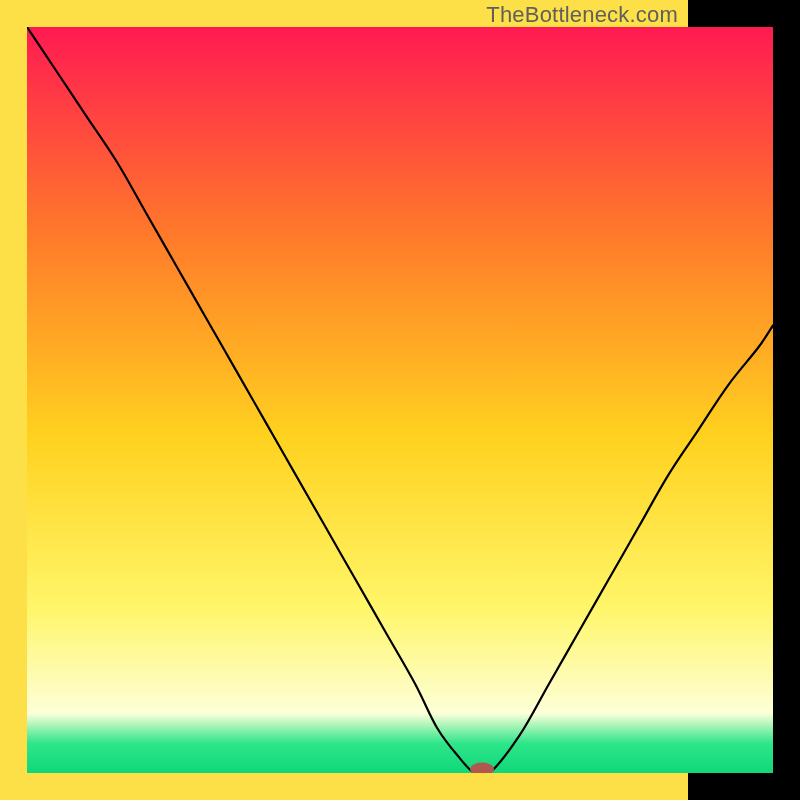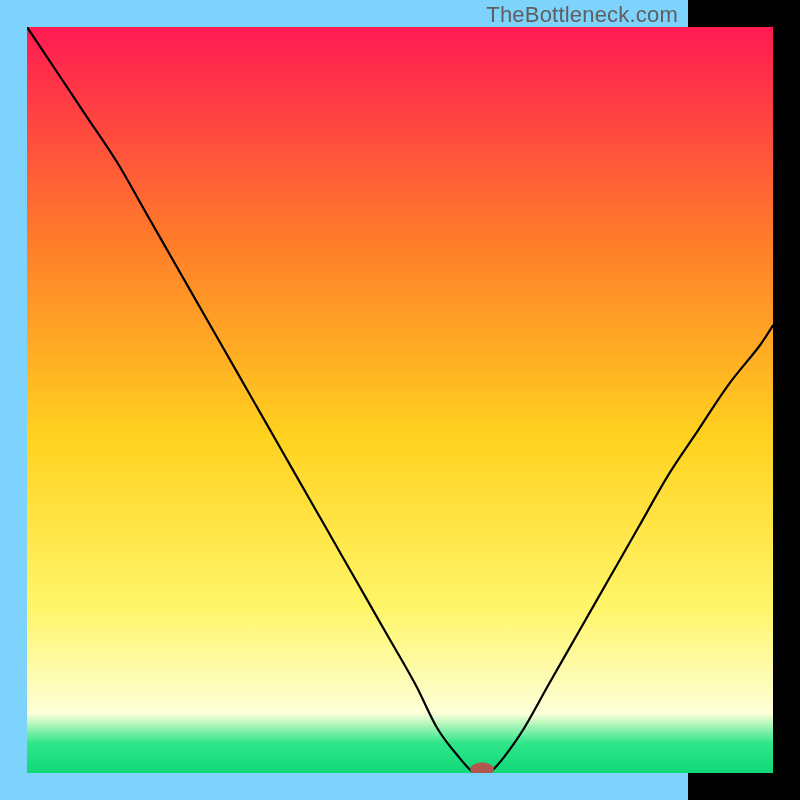--- a/index.html
+++ b/index.html
@@ -8,21 +8,21 @@
     width: 800px;
     height: 800px;
     background: #000;
     font-family: Arial, Helvetica, sans-serif;
     overflow: hidden;
   }
   .frame {
     position: relative;
     width: 688px;
     height: 800px;
-    background: #7dd3fc;
+    background: #fde047;
   }
   .attribution {
     position: absolute;
     top: 2px;
     right: 10px;
     color: #5f5f5f;
     font-size: 22px;
     font-weight: 400;
     letter-spacing: 0.2px;
     z-index: 10;

